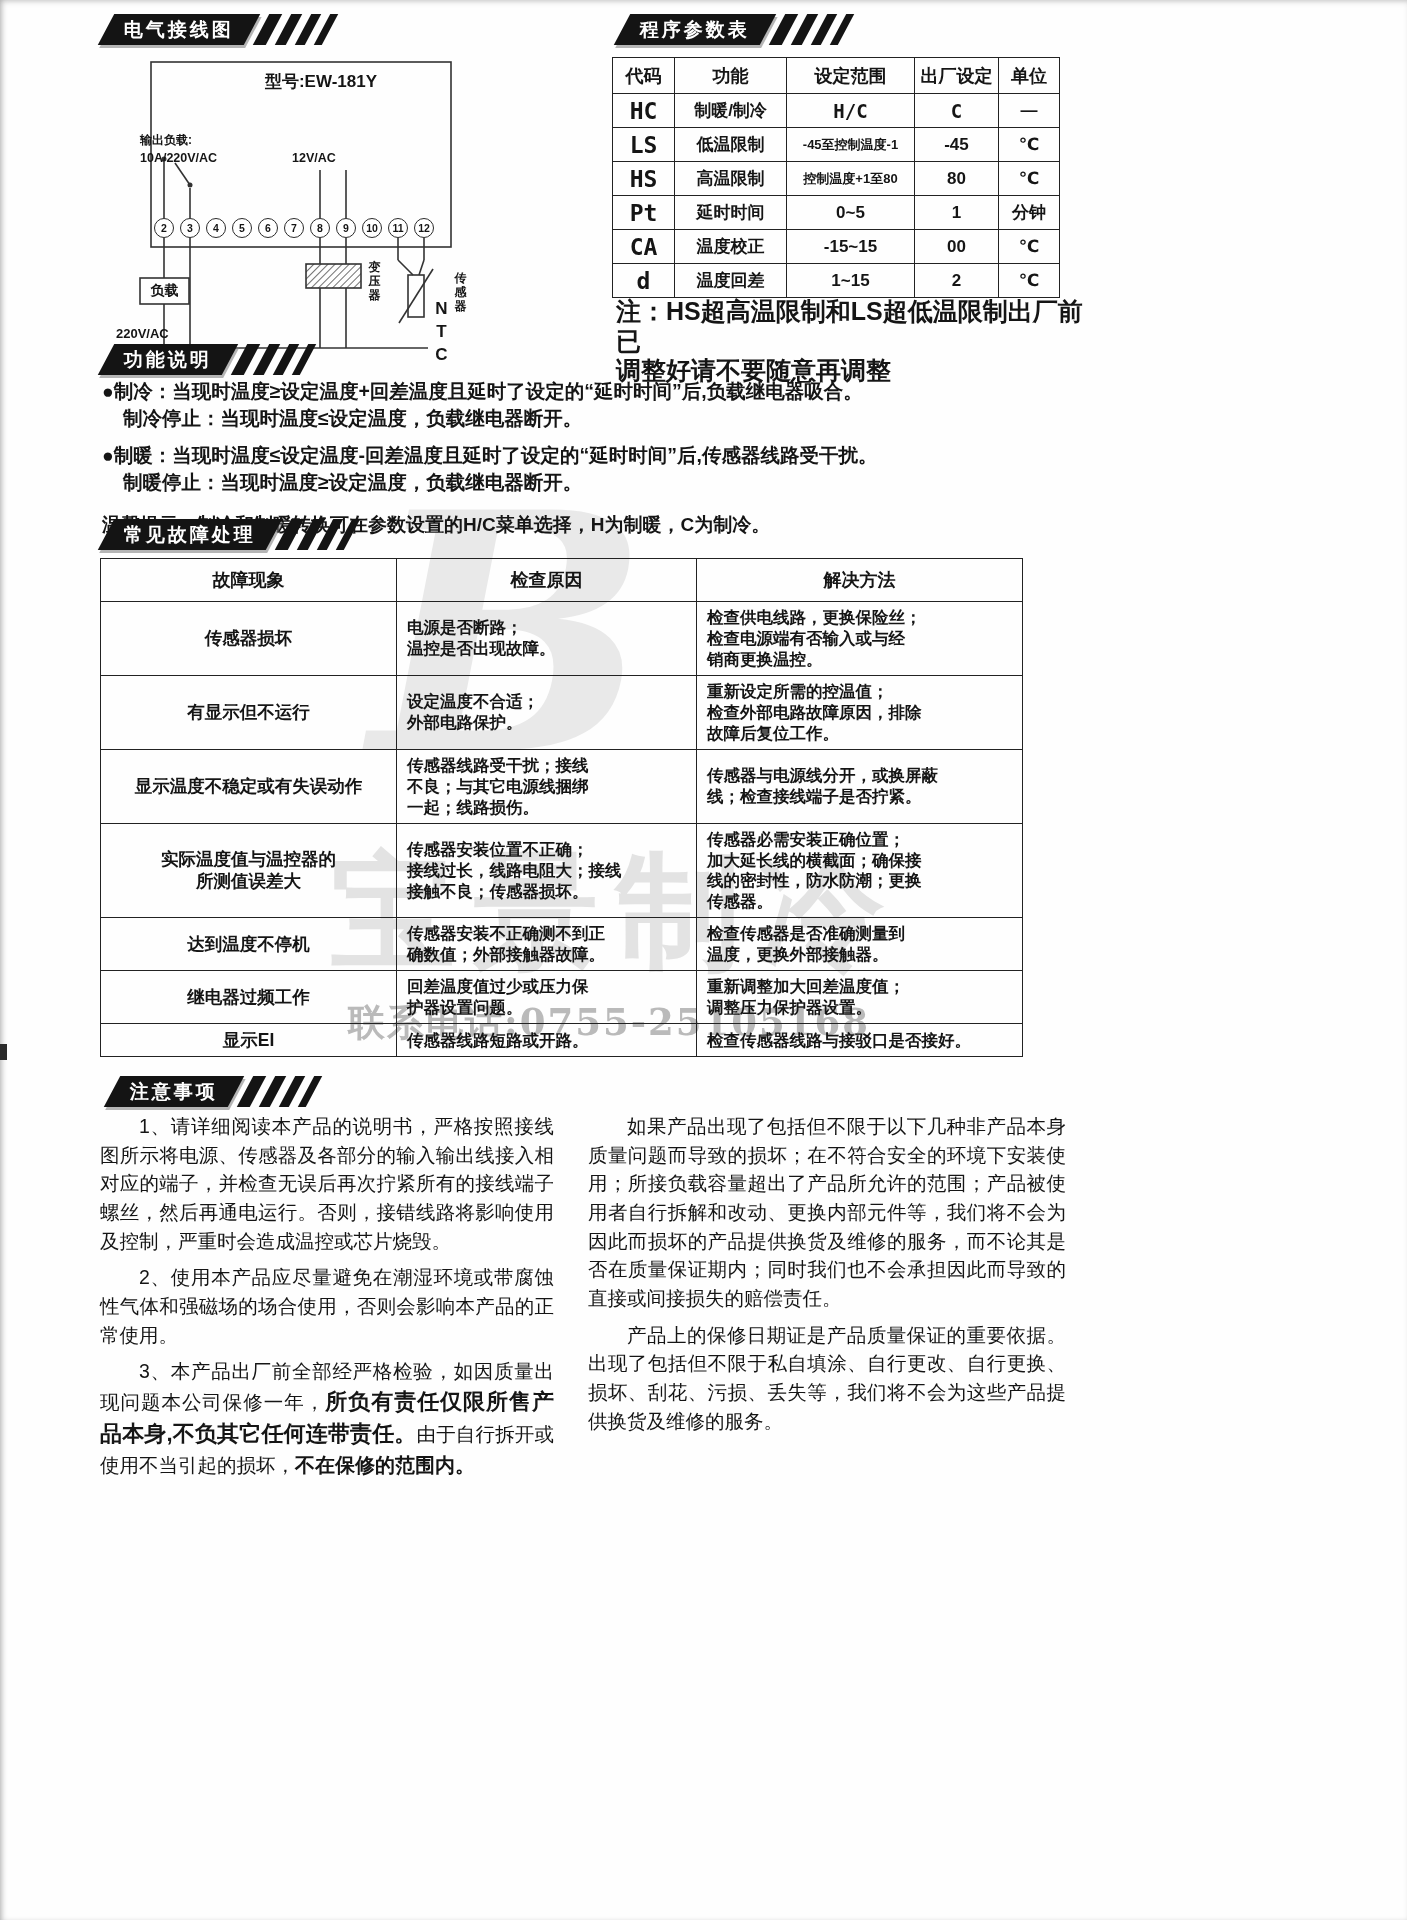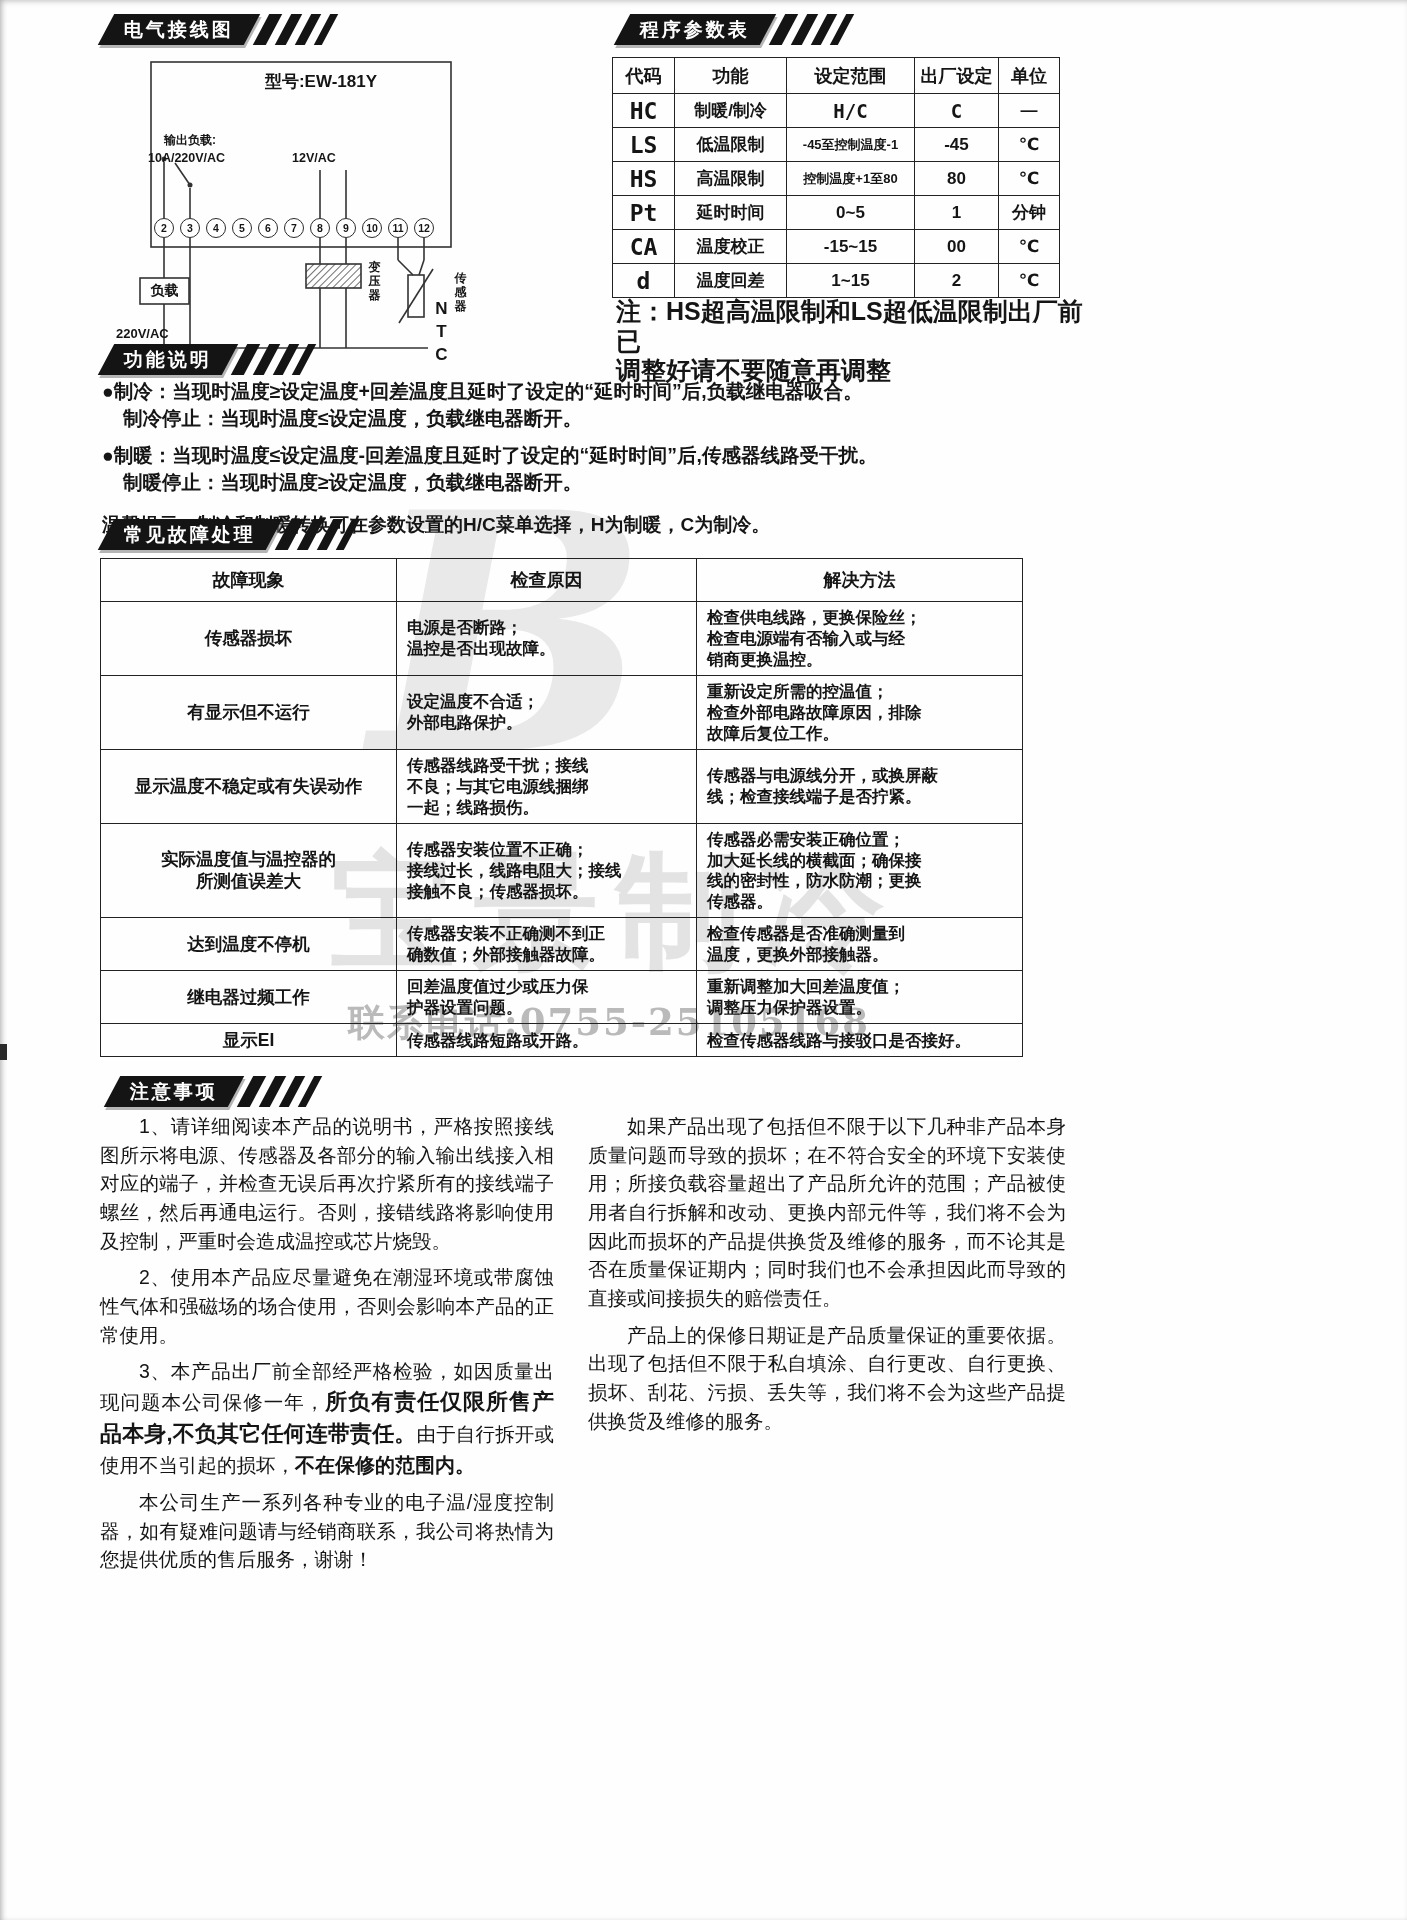--- a/index.html
+++ b/index.html
@@ -30,22 +30,22 @@
   .sec-head .stripe.s2{width:11px;}
   .sec-head .stripe.s3{width:10px;}
   .sec-head .stripe.s4{width:8px;}
 
   section{position:absolute;z-index:1;}
 
   
   .diagram{left:96px;top:50px;width:445px;height:335px;position:absolute;}
   .diagram .lbl{position:absolute;font-weight:bold;white-space:nowrap;}
   .lbl-model{left:140px;top:20px;font-size:17px;width:170px;text-align:center;}
-  .lbl-outload{left:68px;top:82px;font-size:12px;}
-  .lbl-10a{left:52px;top:101px;font-size:12.5px;}
+  .lbl-outload{left:44px;top:82px;font-size:12px;}
+  .lbl-10a{left:44px;top:101px;font-size:12.5px;}
   .lbl-12v{left:196px;top:101px;font-size:12.5px;}
   .lbl-load{left:44px;top:232px;width:49px;text-align:center;font-size:14px;}
   .lbl-mains{left:20px;top:276px;font-size:13px;}
   .vlabel{position:absolute;font-weight:bold;width:15px;line-height:1.15;word-break:break-all;text-align:center;font-size:12px;}
   .lbl-trans{left:271px;top:211px;}
   .lbl-ntc{left:338px;top:224px;font-size:17px;line-height:1.35;margin-top:24px;}
   .lbl-sensor{left:357px;top:222px;}
   .terminal-row{position:absolute;left:58px;top:168px;display:flex;gap:6px;}
   .terminal{width:20px;height:20px;border:1.6px solid #2a2a2a;border-radius:50%;box-sizing:border-box;
     display:flex;align-items:center;justify-content:center;font-size:10.5px;font-weight:bold;background:#fff;}
@@ -348,21 +348,20 @@
     <div class="stripe s1"></div>
     <div class="stripe s2"></div>
     <div class="stripe s3"></div>
     <div class="stripe s4"></div>
   </div>
 
   <section class="notice-col notice-left">
     <p>1、请详细阅读本产品的说明书，严格按照接线图所示将电源、传感器及各部分的输入输出线接入相对应的端子，并检查无误后再次拧紧所有的接线端子螺丝，然后再通电运行。否则，接错线路将影响使用及控制，严重时会造成温控或芯片烧毁。</p>
     <p>2、使用本产品应尽量避免在潮湿环境或带腐蚀性气体和强磁场的场合使用，否则会影响本产品的正常使用。</p>
     <p><span>3、本产品出厂前全部经严格检验，如因质量出现问题本公司保修一年，</span><span class="seg-bigbold">所负有责任仅限所售产品本身,不负其它任何连带责任。</span><span>由于自行拆开或使用不当引起的损坏，</span><span class="seg-bold">不在保修的范围内。</span></p>
-    <p>本公司生产一系列各种专业的电子温/湿度控制器，如有疑难问题请与经销商联系，我公司将热情为您提供优质的售后服务，谢谢！</p>
   </section>
 
   <section class="notice-col notice-right">
     <p>如果产品出现了包括但不限于以下几种非产品本身质量问题而导致的损坏；在不符合安全的环境下安装使用；所接负载容量超出了产品所允许的范围；产品被使用者自行拆解和改动、更换内部元件等，我们将不会为因此而损坏的产品提供换货及维修的服务，而不论其是否在质量保证期内；同时我们也不会承担因此而导致的直接或间接损失的赔偿责任。</p>
     <p>产品上的保修日期证是产品质量保证的重要依据。出现了包括但不限于私自填涂、自行更改、自行更换、损坏、刮花、污损、丢失等，我们将不会为这些产品提供换货及维修的服务。</p>
   </section>
 
 </div>
 
 </body></html>

